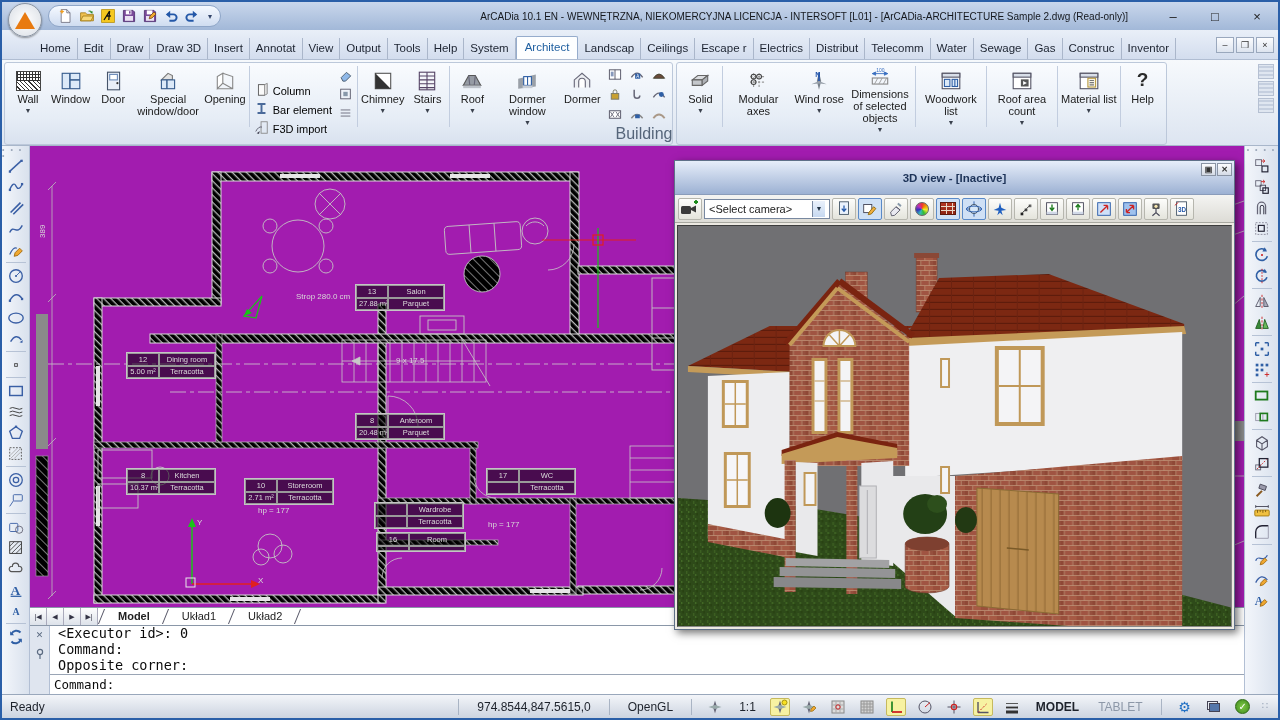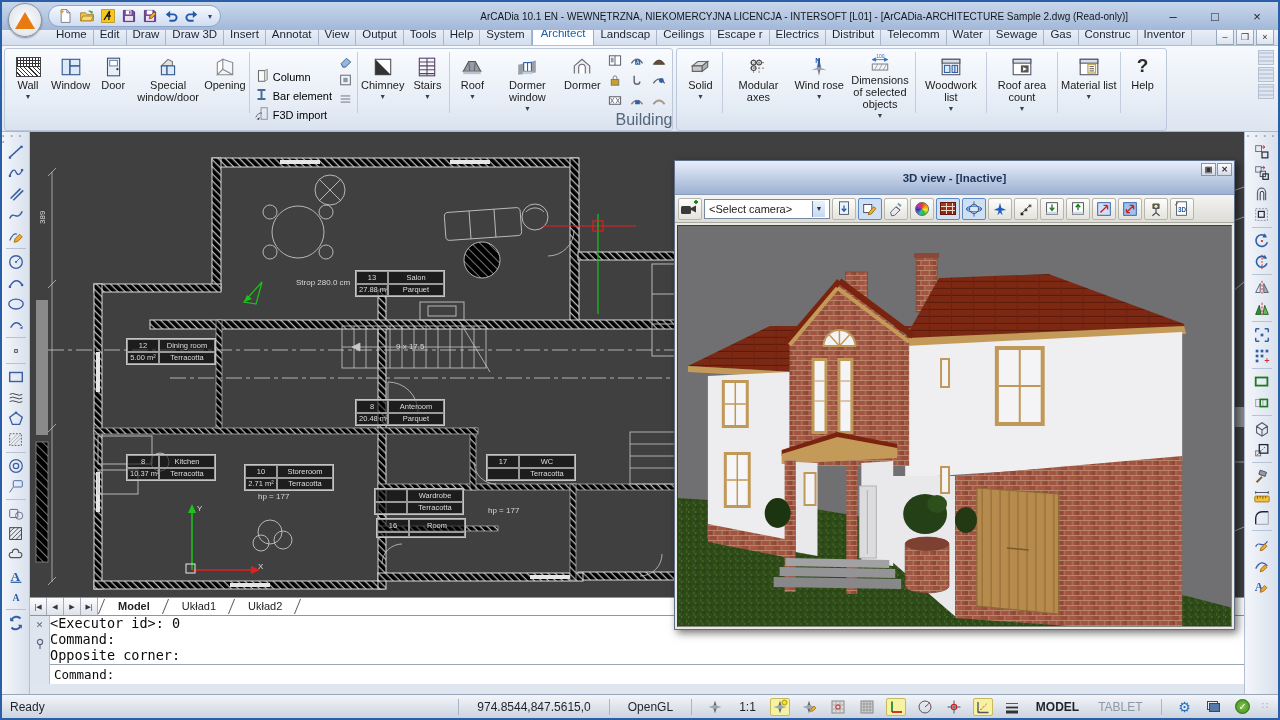--- a/index.html
+++ b/index.html
@@ -10,21 +10,21 @@
   #titlebar{height:28px;background:linear-gradient(#c9d7ec,#a2b8d8);display:flex;align-items:center;position:relative;flex:0 0 auto}
   #logo{position:absolute;left:6px;top:1px;width:34px;height:34px;border-radius:50%;background:radial-gradient(#ffffff,#d8dde4);border:1px solid #8a94a2;z-index:30;display:flex;align-items:center;justify-content:center;box-shadow:0 1px 2px rgba(0,0,0,.4)}
   #logo .tri{width:0;height:0;border-left:10px solid transparent;border-right:10px solid transparent;border-bottom:17px solid #e87a10}
   #qat{margin-left:46px;display:flex;align-items:center;gap:3px;background:linear-gradient(#f5f9ff,#cfdcf0);border:1px solid #8fa6c8;border-radius:11px;padding:1px 8px;height:22px}
   .qbtn{width:18px;height:18px;display:flex;align-items:center;justify-content:center}
   #qat .caret{font-size:8px;color:#33456a;margin-left:4px}
   #wtitle{position:absolute;left:172px;right:150px;text-align:right;font-size:10px;color:#15181d;white-space:nowrap;overflow:hidden}
   #winbtns{margin-left:auto;display:flex;height:100%}
   .wbtn{width:42px;height:100%;display:flex;align-items:center;justify-content:center;color:#222;font-size:13px}
   
-  #tabrow{height:16px;background:linear-gradient(#e9eff8,#d3ddee);border-bottom:1px solid #b0bdd2;display:flex;align-items:flex-end;padding-left:48px;flex:0 0 auto}
+  #tabrow{height:30px;background:linear-gradient(#e9eff8,#d3ddee);border-bottom:1px solid #b0bdd2;display:flex;padding-left:32px;flex:0 0 auto}
   .tab{padding:4px 6px 5px;font-size:11.5px;color:#1c2330;border-right:1px solid #aab6ca;white-space:nowrap;cursor:default}
   .tab.active{background:#fdfeff;border:1px solid #96accc;border-bottom:none;color:#1f5fa0;border-radius:2px 2px 0 0;padding:4px 8px 6px}
   #docbtns{margin-left:auto;display:flex;align-items:center;padding-right:4px;gap:2px}
   .dbtn{width:18px;height:16px;border:1px solid #9aa8bd;background:linear-gradient(#fbfcfe,#dde4ef);font-size:9px;display:flex;align-items:center;justify-content:center;color:#333}
   
   #ribbon{height:86px;background:linear-gradient(#f6f9fc,#dde5f1);border-bottom:1px solid #a8b6ca;display:flex;align-items:stretch;padding:2px 2px 0;flex:0 0 auto}
   .rgroup{position:relative;border:1px solid #bcc8da;border-radius:3px;margin-right:3px;background:linear-gradient(#f9fbfe,#e6edf6 68%,#d9e2ef);display:flex;align-items:stretch;padding:1px 2px 15px}
   .glabel{position:absolute;left:0;right:0;bottom:1px;text-align:right;font-size:16px;color:#55657a}
   .rbtn{display:flex;flex-direction:column;align-items:center;min-width:42px;max-width:68px;padding:3px 2px 0;font-size:11px;line-height:1.08;text-align:center;color:#1b1b1b;border-radius:2px}
   .ric{height:27px;display:flex;align-items:center;justify-content:center}
@@ -43,37 +43,37 @@
   .rsbtn{width:16px;height:15px;border:1px solid #b5c0d2;background:repeating-linear-gradient(0deg,#dfe6f0 0 2px,#c5cfdf 2px 4px)}
   
   #main{flex:1;display:flex;min-height:0}
   .vtb{width:28px;background:linear-gradient(90deg,#f3f6fb,#d9e1ed);display:flex;flex-direction:column;align-items:center;padding-top:1px;flex:0 0 auto}
   #lefttb{border-right:1px solid #b2bfd4}
   #righttb{width:34px;border-left:1px solid #b2bfd4}
   .grip{color:#9aa6b8;font-size:7px;letter-spacing:2px;height:8px;line-height:6px}
   .tbtn{width:24px;height:21px;display:flex;align-items:center;justify-content:center;border-radius:2px}
   .tsep{width:20px;height:1px;background:#b6c2d5;margin:2px 0}
   #centercol{flex:1;display:flex;flex-direction:column;min-width:0}
-  #canvas{position:relative;height:465px;background:#404040;overflow:hidden}
+  #canvas{position:relative;height:465px;background:#a21caf;overflow:hidden}
   #plansvg{position:absolute;left:0;top:0}
   .roomlbl{position:absolute;display:grid;grid-template-columns:32px 56px;background:rgba(0,0,0,.55);border:1px solid #c4c4c4;color:#dcdcdc;font-size:7.5px;line-height:1;z-index:2}
   .roomlbl span{border:0.5px solid #9a9a9a;padding:1.5px 2px;text-align:center;white-space:nowrap;overflow:hidden}
   .cvtext{position:absolute;color:#d8d8d8;font-size:8px;white-space:nowrap;z-index:2}
   
   #sheetrow{height:18px;background:#ffffff;border-top:1px solid #8a97a8;display:flex;align-items:stretch;font-size:11px;flex:0 0 auto}
   .snav{width:17px;border-right:1px solid #aab;background:linear-gradient(#fdfdfd,#dde2ea);display:flex;align-items:center;justify-content:center;font-size:7px;color:#334}
   .stab{padding:2px 12px;color:#222;position:relative}
   .stab.active{font-weight:bold}
   .slash{width:8px;position:relative}
   .slash::before{content:"";position:absolute;left:3px;top:1px;bottom:1px;width:1px;background:#556;transform:skewX(-22deg)}
   
   #cmd{height:69px;background:#fff;border-top:1px solid #8a97a8;display:flex;flex:0 0 auto}
   #cmdgut{width:20px;background:#dfe5ef;border-right:1px solid #b2bfd4;display:flex;flex-direction:column;align-items:center;padding-top:4px;gap:8px;color:#5a6a80;font-size:9px}
   #cmdbody{flex:1;display:flex;flex-direction:column;font-family:"DejaVu Sans Mono",monospace;font-size:13.5px;color:#0a0a0a;min-width:0}
-  #cmdhist{flex:1;padding:0 0;border-bottom:1px solid #9aa5b5;line-height:1.18;overflow:hidden}
+  #cmdhist{flex:1;padding:0 8px;border-bottom:1px solid #9aa5b5;line-height:1.18;overflow:hidden}
   #cmdline{height:19px;display:flex;align-items:center;padding:0 4px;font-size:12.5px}
   
   #status{height:24px;background:linear-gradient(#f3f5f9,#ccd4e0);border-top:1px solid #99a7bb;display:flex;align-items:center;padding:0 8px;font-size:12px;color:#1d222b;flex:0 0 auto}
   #stright{margin-left:auto;display:flex;align-items:center;gap:9px}
   .stsep{width:1px;height:16px;background:#a9b4c4;margin:0 4px}
   .sticon{width:20px;height:18px;display:flex;align-items:center;justify-content:center;border:1px solid transparent;border-radius:2px}
   .sticon.on{background:#f7f2a2;border-color:#c6b95e}
   .sttext{padding:0 5px;white-space:nowrap}
   .dim{color:#8d98a8}
   .gearblue{color:#1f6fc4;font-size:14px}

